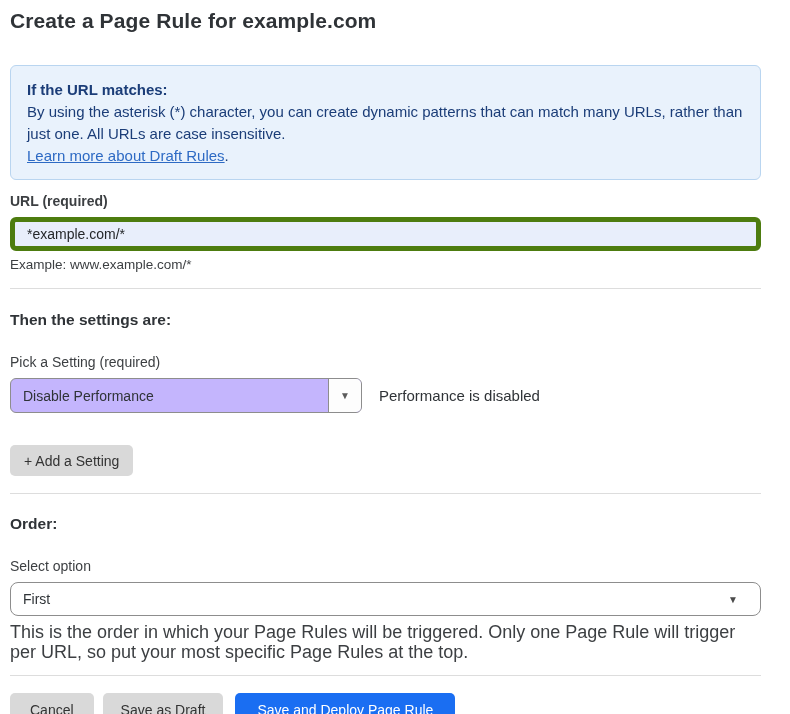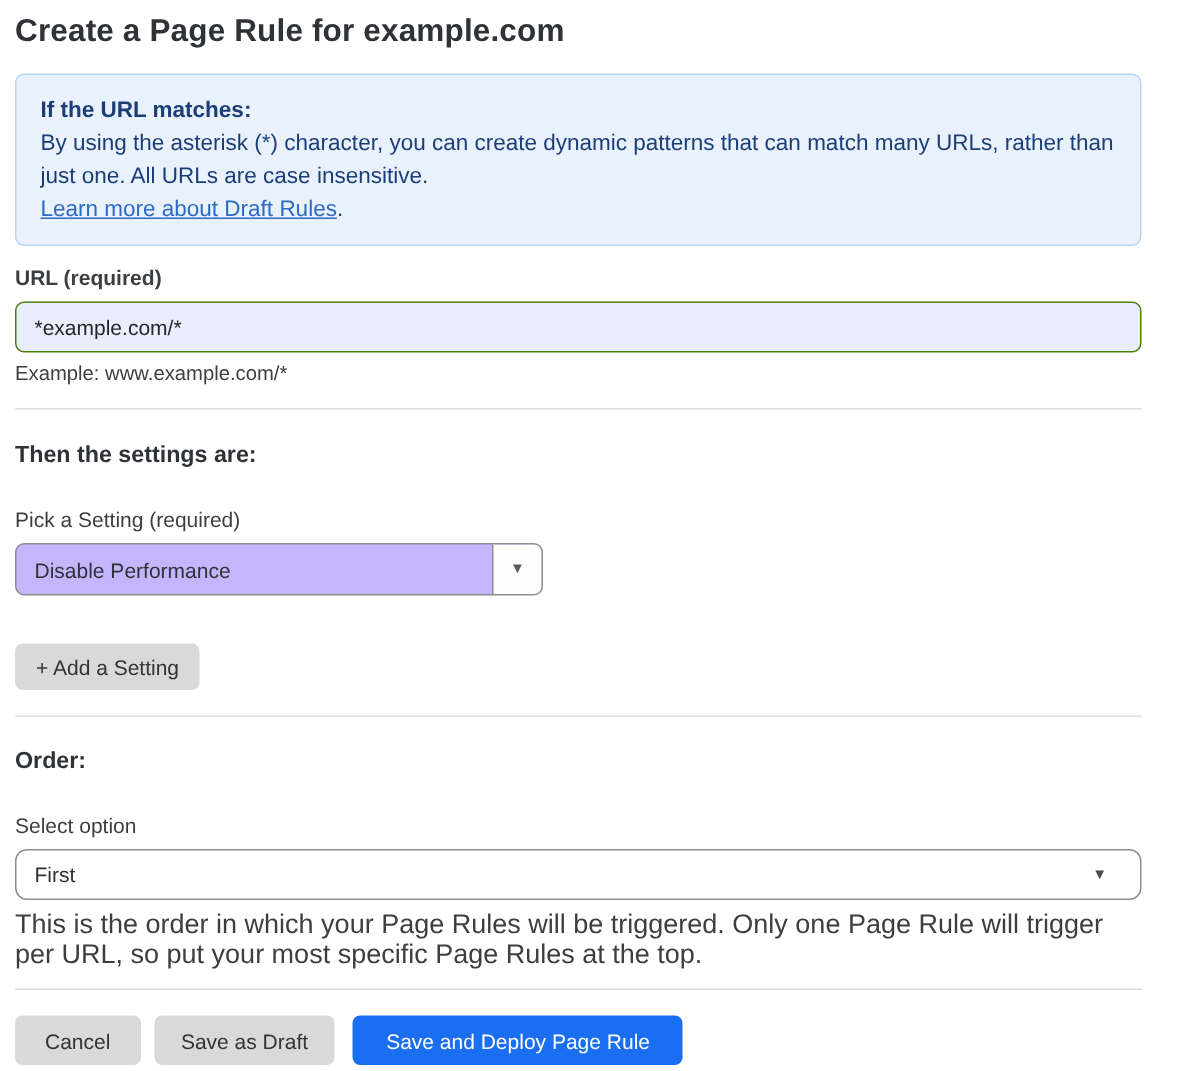--- a/index.html
+++ b/index.html
@@ -16,21 +16,21 @@
     margin-left: 10px;
     padding-top: 9px;
   }
   .page-title {
     font-size: 21px;
     font-weight: bold;
     color: #2f3337;
     letter-spacing: 0.1px;
   }
   .info-box {
-    margin-top: 16px;
+    margin-top: 32px;
     background: #e9f2fc;
     border: 1px solid #b9d5f0;
     border-radius: 6px;
     padding: 13px 16px 12px 16px;
     color: #1b3d78;
     font-size: 15px;
     line-height: 22px;
   }
   .info-box .info-heading { font-weight: bold; }
   .info-box a, .info-link {
@@ -42,21 +42,21 @@
     font-size: 14px;
     color: #3c3f42;
   }
   .url-label { margin-top: 13px; font-weight: bold; }
   .url-input {
     display: block;
     width: 751px;
     height: 34px;
     margin-top: 8px;
     background: #e8eefb;
-    border: 1px solid #4d7c0f;
+    border: 5px solid #4d7c0f;
     border-radius: 6px;
     padding: 0 12px;
     font-family: "Liberation Sans", "DejaVu Sans", sans-serif;
     font-size: 14px;
     color: #24272a;
     outline: none;
   }
   .example-text {
     margin-top: 6px;
     font-size: 13.5px;
@@ -195,20 +195,21 @@
 
   <div class="field-label pick-label">Pick a Setting (required)</div>
 
   <div class="setting-row">
     <div class="setting-select">
       <div class="setting-select-value">Disable Performance</div>
       <div class="setting-select-btn">
           <span>▼</span>
         </div>
     </div>
+    <div class="setting-status">Performance is disabled</div>
   </div>
 
   <button class="btn btn-gray add-setting-btn">+ Add a Setting</button>
 
   <hr class="divider divider-2">
 
   <div class="section-heading order-heading">Order:</div>
 
   <div class="field-label order-label">Select option</div>
 

